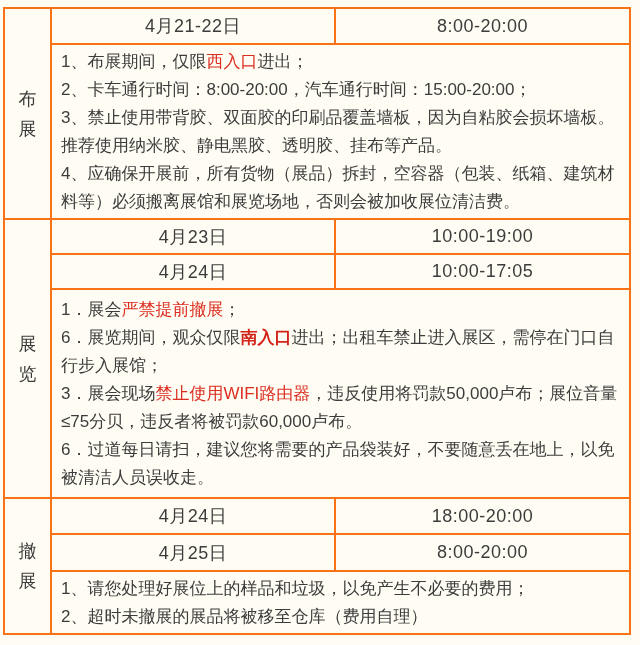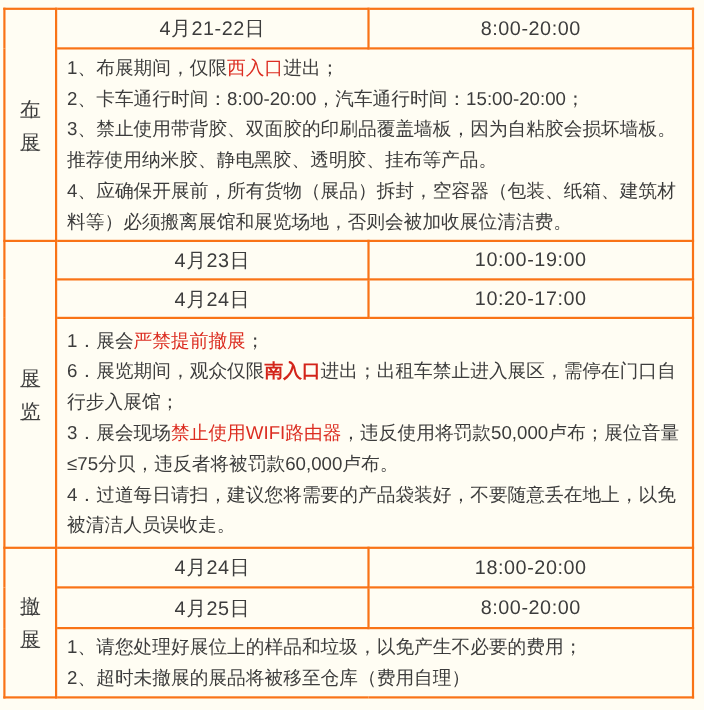--- a/index.html
+++ b/index.html
@@ -34,21 +34,20 @@
   tr.h37 { height: 37px; }
   tr.hn1 { height: 175px; }
   tr.hn2 { height: 209px; }
   tr.hn3 { height: 63px; }
 
   td.phase-cell {
     text-align: center;
     vertical-align: middle;
     font-size: 18px;
     padding: 0;
-    text-decoration: underline;
   }
   .vtext {
     width: 1em;
     margin: 0 auto;
     word-break: break-all;
     line-height: 30px;
     color: #3c3c3c;
   }
   td.date-cell, td.time-cell {
     text-align: center;
@@ -97,28 +96,28 @@
 
   <tr class="h35">
     <td class="phase-cell" rowspan="3">
       <div class="vtext">展览</div>
     </td>
     <td class="date-cell">4月23日</td>
     <td class="time-cell">10:00-19:00</td>
   </tr>
   <tr class="h35">
     <td class="date-cell">4月24日</td>
-    <td class="time-cell">10:20-17:00</td>
+    <td class="time-cell">10:00-17:05</td>
   </tr>
   <tr class="hn2">
     <td class="notes-cell" colspan="2">
       <p><span>1．展会</span><span class="red">严禁提前撤展</span><span>；</span></p>
       <p><span>6．展览期间，观众仅限</span><span class="redbold">南入口</span><span>进出；出租车禁止进入展区，需停在门口自行步入展馆；</span></p>
       <p><span>3．展会现场</span><span class="red">禁止使用WIFI路由器</span><span>，违反使用将罚款50,000卢布；展位音量≤75分贝，违反者将被罚款60,000卢布。</span></p>
-      <p><span>4．过道每日请扫，建议您将需要的产品袋装好，不要随意丢在地上，以免被清洁人员误收走。</span></p>
+      <p><span>6．过道每日请扫，建议您将需要的产品袋装好，不要随意丢在地上，以免被清洁人员误收走。</span></p>
     </td>
   </tr>
 
   <tr class="h36">
     <td class="phase-cell" rowspan="3">
       <div class="vtext">撤展</div>
     </td>
     <td class="date-cell">4月24日</td>
     <td class="time-cell">18:00-20:00</td>
   </tr>

